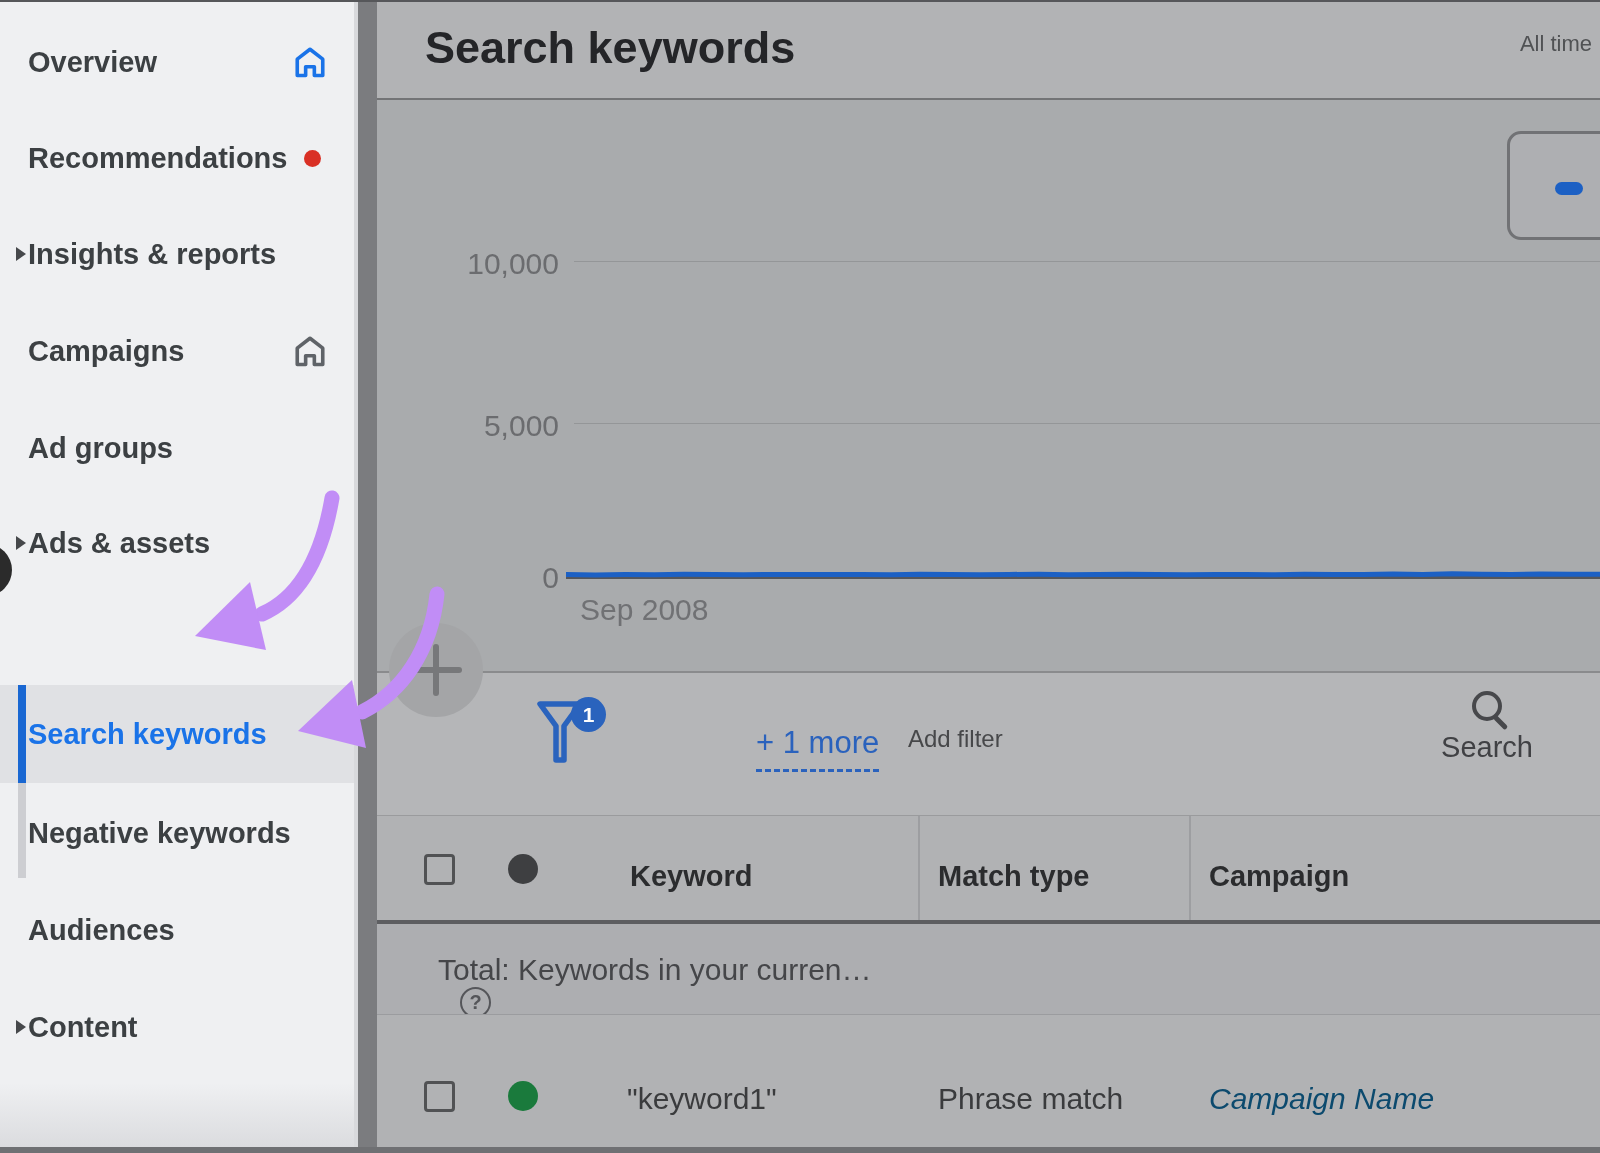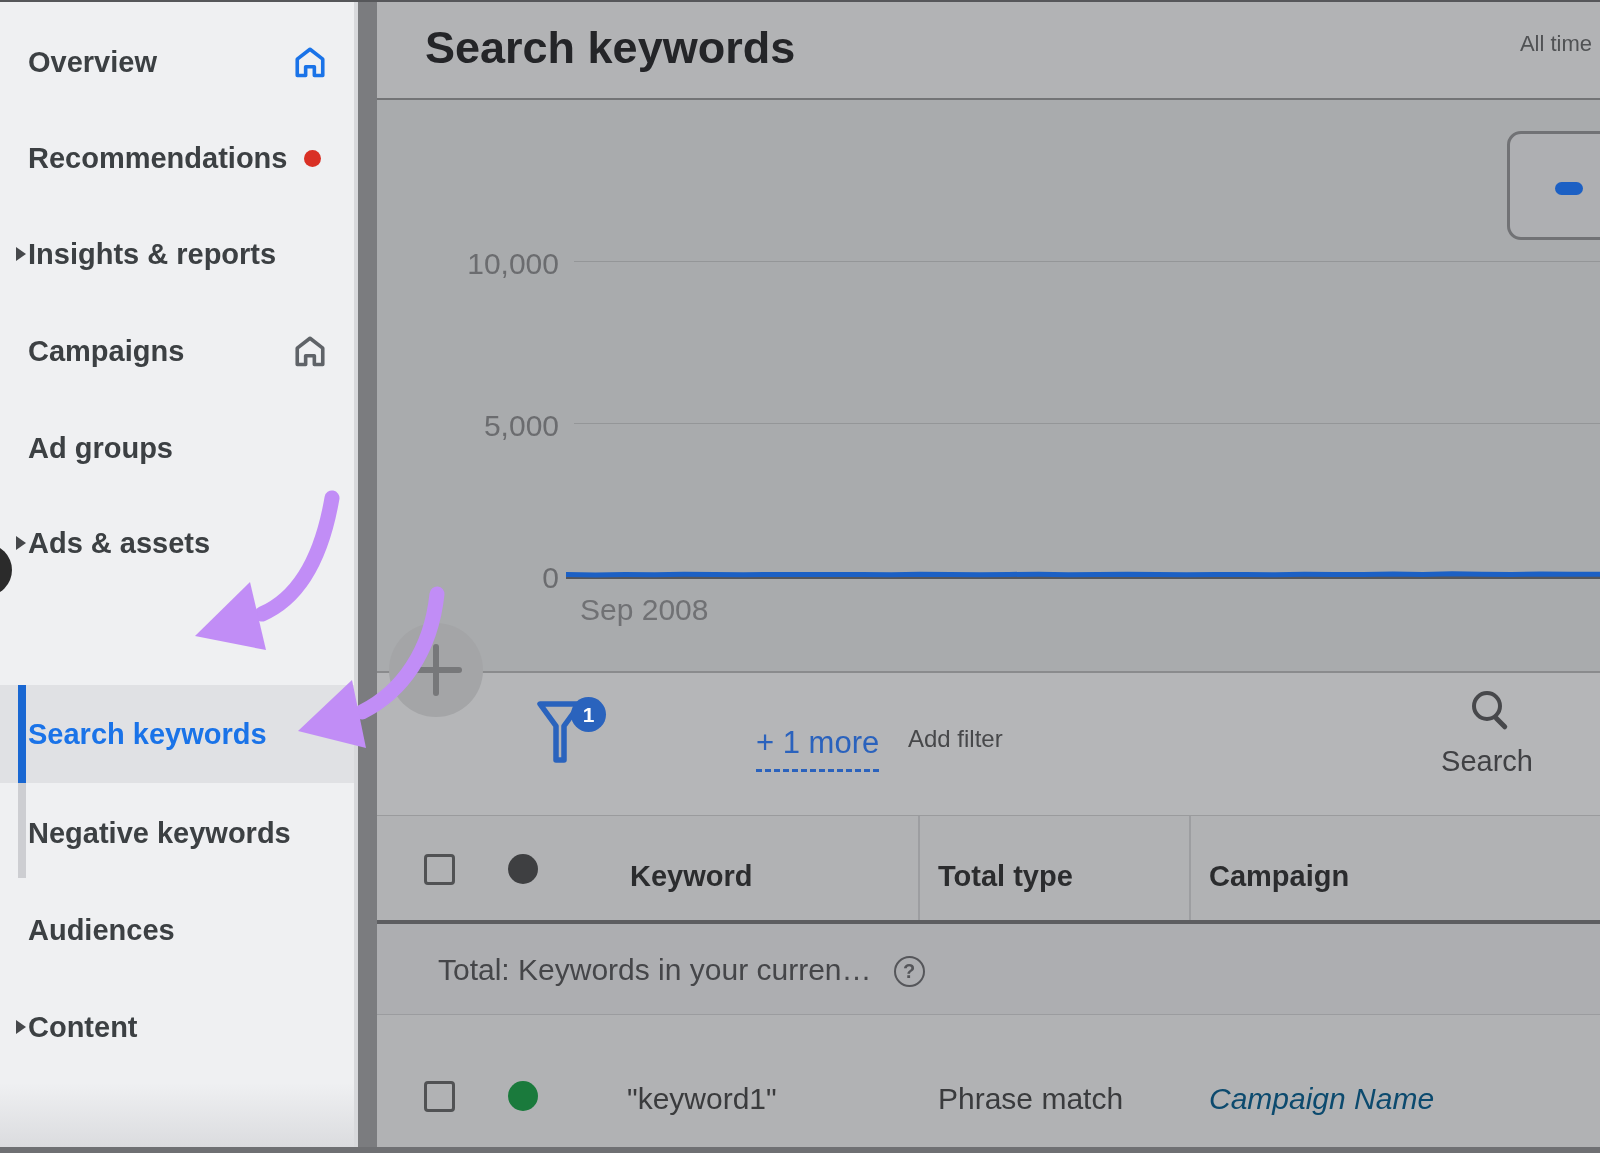--- a/index.html
+++ b/index.html
@@ -66,33 +66,33 @@
                   background:#2a63bd; color:#fdfdfd; font-size:21px; font-weight:bold;
                   display:flex; align-items:center; justify-content:center; }
   .more-filters { position:absolute; left:379px; top:52px; font-size:31px; color:#2a62bd;
                   padding-bottom:8px; border-bottom:3px dashed #2a62bd; cursor:pointer; }
   .add-filter { position:absolute; left:531px; top:52px; font-size:24px; color:#47484a; cursor:pointer; }
   .search-btn { position:absolute; left:1055px; top:18px; width:110px; text-align:center; cursor:pointer; }
   .search-icon { position:relative; display:inline-block; width:30px; height:30px;
                  border:4.5px solid #47484b; border-radius:50%; }
   .search-icon::after { content:""; position:absolute; left:22px; top:19px; width:5px; height:17px;
                         background:#47484b; border-radius:3px; transform:rotate(-45deg); }
-  .search-label { margin-top:20px; font-size:29px; color:#404144; }
+  .search-label { margin-top:6px; font-size:29px; color:#404144; }
 
   
   .dtable { position:absolute; left:0; top:815px; width:100%; height:338px; background:#b1b2b4;
             border-top:1px solid #9a9b9d; }
   .col-div1 { position:absolute; left:541px; top:0; width:2px; height:338px; background:#9d9ea1; }
   .col-div2 { position:absolute; left:812px; top:0; width:2px; height:338px; background:#9d9ea1; }
   .checkbox { position:absolute; width:31px; height:31px; border:3.5px solid #515254; border-radius:4px; cursor:pointer; }
   .dot { position:absolute; width:30px; height:30px; border-radius:50%; }
   .hdr-label { position:absolute; top:44px; font-size:29px; font-weight:bold; color:#2b2c2e; }
   .hdr-dark-div { position:absolute; left:0; top:104px; width:100%; height:4px; background:#5d5e61; }
   .total-row { position:absolute; left:0; top:108px; width:100%; height:90px; background:#adaeb1; }
-  .total-text { position:absolute; left:61px; top:29px; font-size:30px; color:#454649; display:flex; align-items:flex-end; }
+  .total-text { position:absolute; left:61px; top:29px; font-size:30px; color:#454649; display:flex; align-items:flex-start;flex-direction:column; }
   .help-icon { display:inline-flex; margin-left:22px; width:31px; height:31px; border:2.5px solid #55565a;
                border-radius:50%; align-items:center; justify-content:center;
                font-size:20px; font-weight:bold; color:#55565a; cursor:pointer; }
   .row-light-div { position:absolute; left:0; top:198px; width:100%; height:1px; background:#9b9c9f; }
   .data-row { position:absolute; left:0; top:199px; width:100%; height:139px; background:#b1b2b4; }
   .cell-text { position:absolute; top:67px; font-size:30px; color:#3a3b3d; white-space:nowrap; }
   .cell-link { color:#0c4a6e; cursor:pointer;font-style:italic; }
 
   
   .overlay { position:absolute; left:0; top:0; width:1600px; height:1153px; z-index:50; pointer-events:none; }
@@ -214,21 +214,21 @@
     </div>
 
     <div class="dtable">
       <div class="col-div1"></div>
       <div class="col-div2"></div>
 
       <div>
         <span class="checkbox" style="left:47px; top:38px"></span>
         <span class="dot" style="left:131px; top:38px; background:#3e3f41"></span>
         <span class="hdr-label" style="left:253px">Keyword</span>
-        <span class="hdr-label" style="left:561px">Total type</span>
+        <span class="hdr-label" style="left:561px">Match type</span>
         <span class="hdr-label" style="left:832px">Campaign</span>
       </div>
       <div class="hdr-dark-div"></div>
 
       <div class="total-row">
         <span class="total-text">
           <span>Total: Keywords in your curren…</span>
           <span class="help-icon">?</span>
         </span>
       </div>

